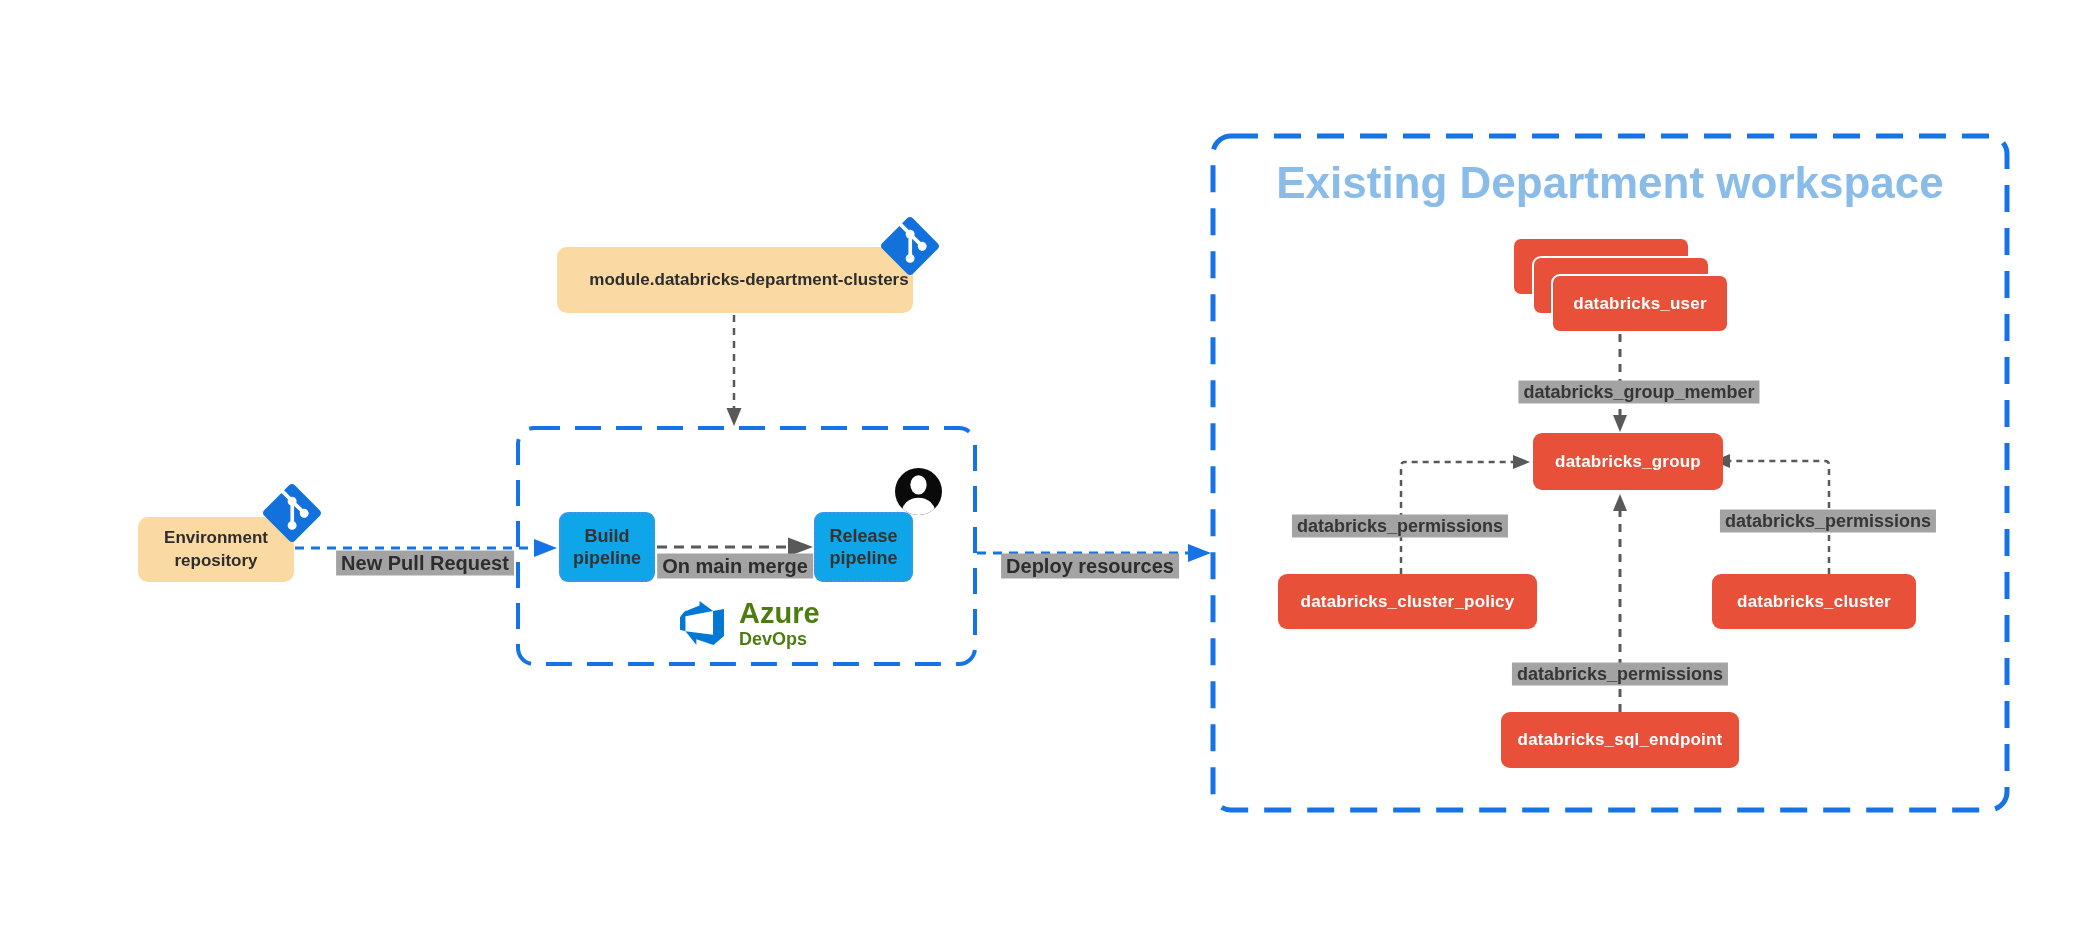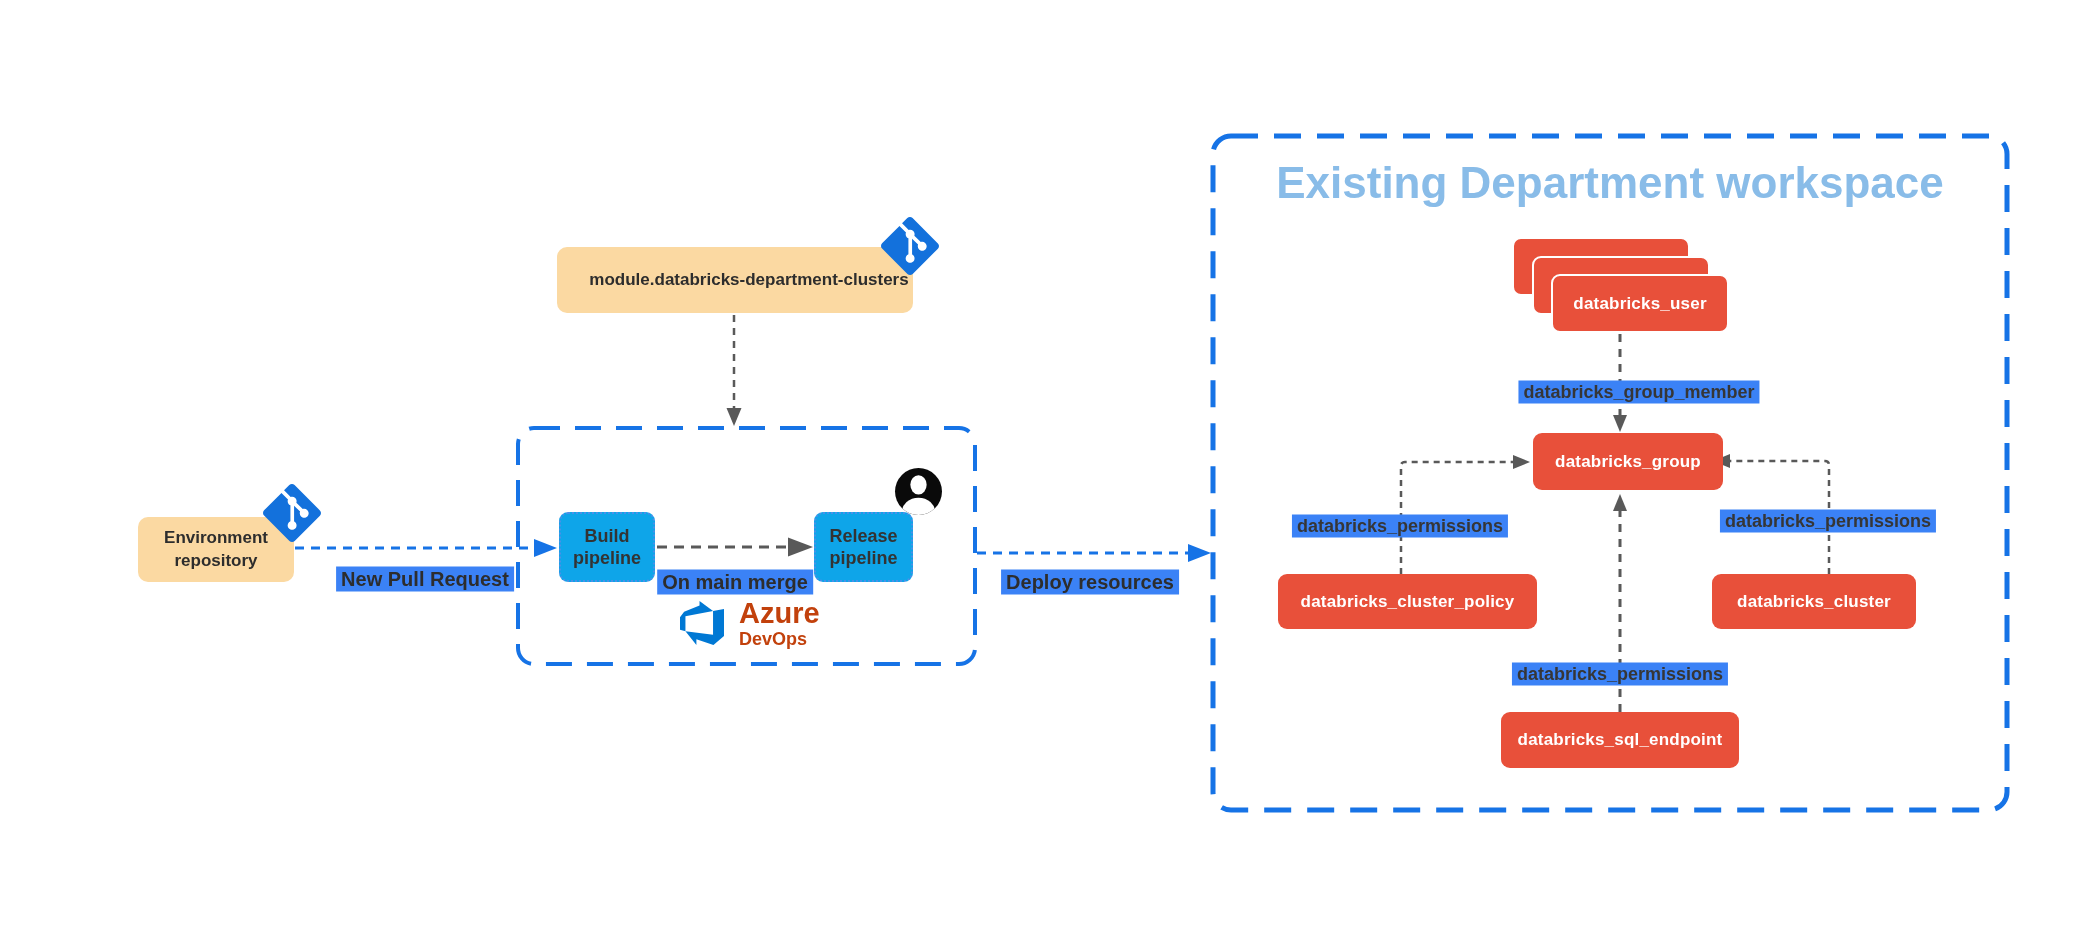--- a/index.html
+++ b/index.html
@@ -8,26 +8,26 @@
     font-family:"Liberation Sans",sans-serif;
   }
   .abs{position:absolute;}
   svg.wires{position:absolute;left:0;top:0;z-index:1;}
   .node{z-index:2;display:flex;align-items:center;justify-content:center;text-align:center;box-sizing:border-box;}
   .tan{background:#FBD9A2;border-radius:10px;font-weight:bold;color:#2d2d2d;}
   .red{background:#E8503A;border-radius:9px;color:#ffffff;font-weight:bold;font-size:17px;letter-spacing:0.2px;}
   .red-stack{background:#E8503A;border-radius:9px;border:2px solid #ffffff;}
   .dotted-box{background:#0ea5e9;border:2px dotted #4A90E8;border-radius:9px;
     flex-direction:column;font-weight:bold;font-size:18px;color:#333333;line-height:1.25;}
-  .edge-label{position:absolute;z-index:3;transform:translate(-50%,-50%);background:#3b82f6;
+  .edge-label{position:absolute;z-index:3;transform:translate(-50%,-50%);background:#a3a3a3;
     padding:1px 5px;font-weight:bold;font-size:18px;color:#363636;white-space:nowrap;}
-  .flow-label{font-size:20px;color:#2d2d2d;margin-top:16px;}
+  .flow-label{font-size:20px;color:#2d2d2d;}
   .ws-title{z-index:2;font-weight:bold;font-size:44px;color:#89BCE8;text-align:center;white-space:nowrap;}
   .icon{z-index:4;}
-  .azure-text{z-index:2;color:#c2410c;font-weight:600;line-height:1.0;}
+  .azure-text{z-index:2;color:#4d7c0f;font-weight:600;line-height:1.0;}
   .azure-text .l1{font-size:29px;display:block;}
   .azure-text .l2{font-size:18px;display:block;margin-top:2px;}
 </style>
 </head>
 <body>
 
 <div class="canvas">
 
   <svg class="wires" width="2084" height="948" viewBox="0 0 2084 948">
 

